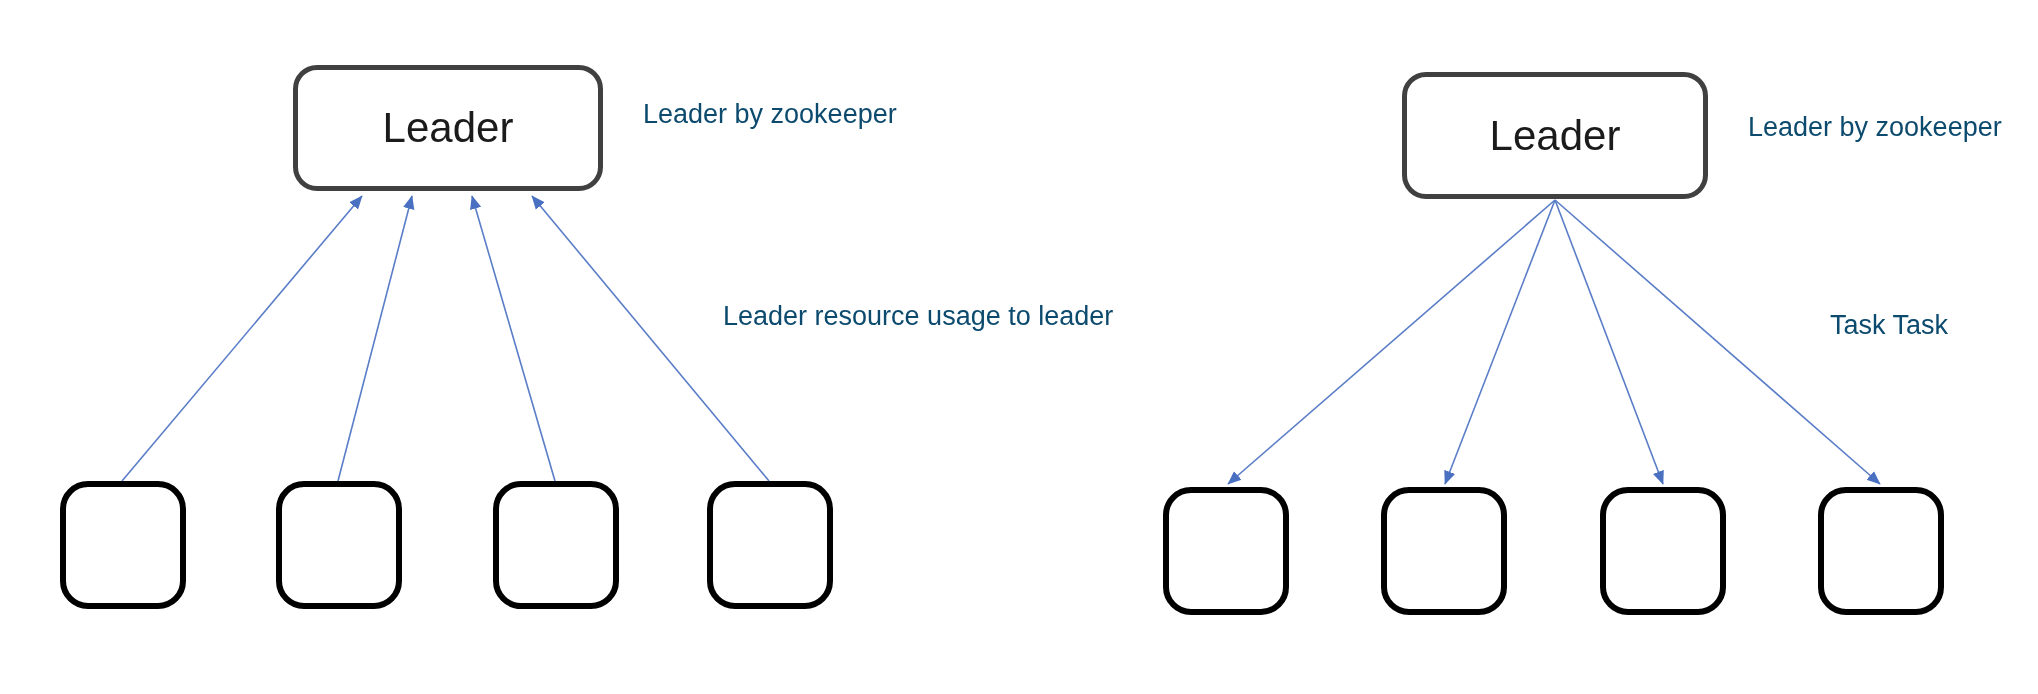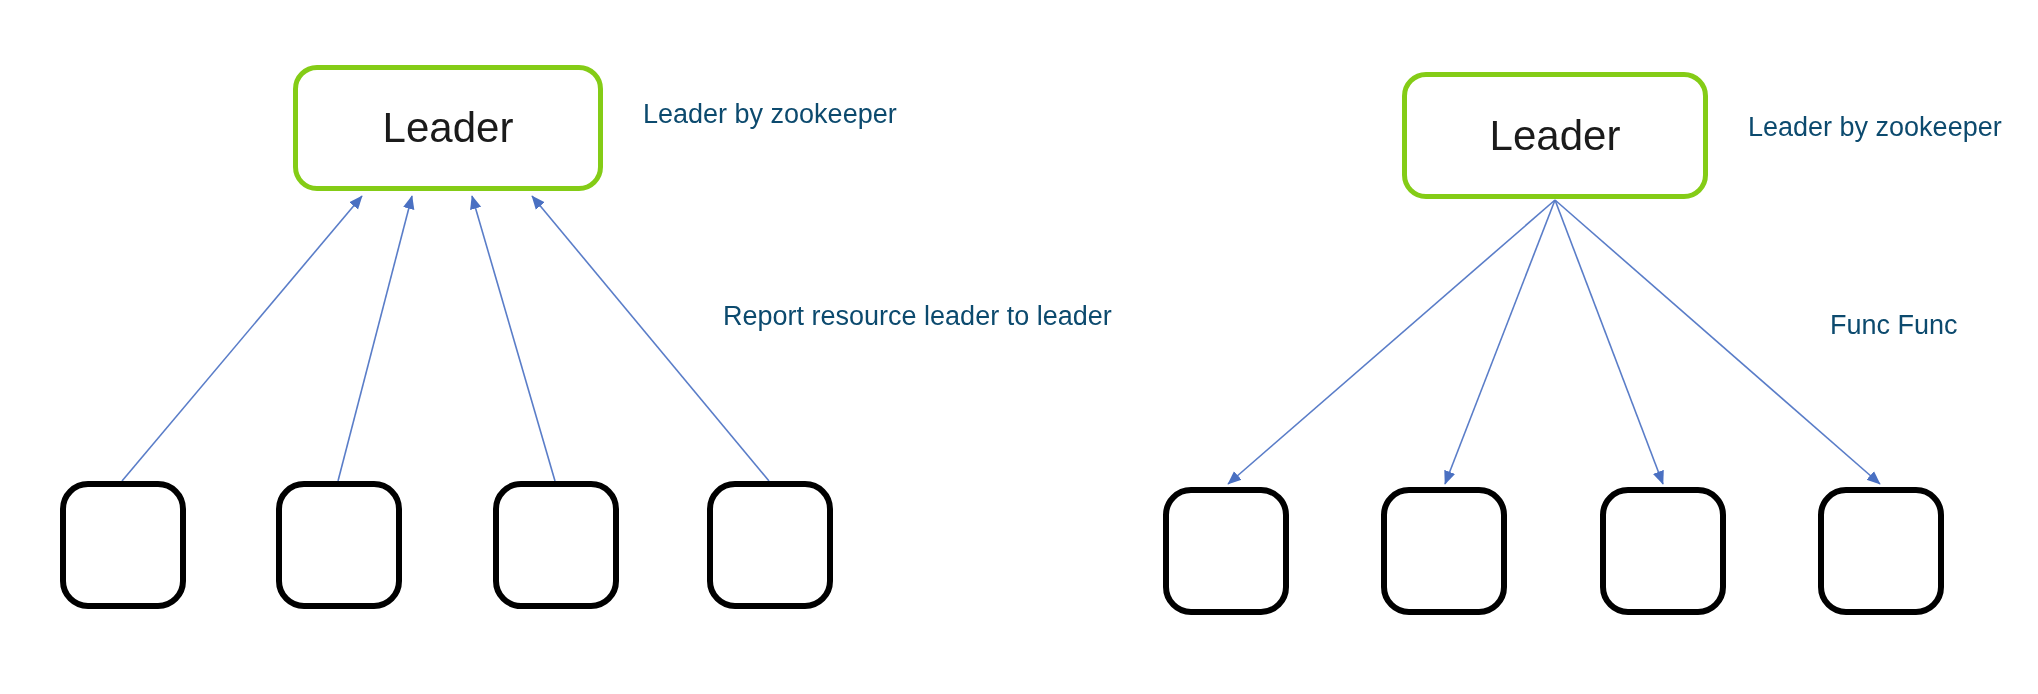--- a/index.html
+++ b/index.html
@@ -20,21 +20,21 @@
     position: absolute;
     left: 0;
     top: 0;
     width: 2038px;
     height: 694px;
     pointer-events: none;
   }
   .leader-box {
     position: absolute;
     box-sizing: border-box;
-    border: 5px solid #84cc16;
+    border: 5px solid #404040;
     border-radius: 24px;
     background: #ffffff;
     display: flex;
     align-items: center;
     justify-content: center;
     font-size: 42px;
     color: #1b1b1b;
   }
   .leader-box.left {
     left: 293px;
@@ -95,25 +95,25 @@
   <div class="leader-box left">
     <span>Leader</span>
   </div>
 
   <div class="leader-box right">
     <span>Leader</span>
   </div>
 
   <div class="caption left-leader">Leader by zookeeper</div>
 
-  <div class="caption left-flow">Report resource leader to leader</div>
+  <div class="caption left-flow">Leader resource usage to leader</div>
 
   <div class="caption right-leader">Leader by zookeeper</div>
 
-  <div class="caption right-flow">Func Func</div>
+  <div class="caption right-flow">Task Task</div>
 
   <div id="workers-left">
       <div class="worker-box" style="left: 60px; top: 481px; border-color: rgb(0, 0, 0);"></div>
       <div class="worker-box" style="left: 276px; top: 481px; border-color: rgb(0, 0, 0);"></div>
       <div class="worker-box" style="left: 493px; top: 481px; border-color: rgb(0, 0, 0);"></div>
       <div class="worker-box" style="left: 707px; top: 481px; border-color: rgb(0, 0, 0);"></div>
     </div>
   <div id="workers-right">
       <div class="worker-box" style="left: 1163px; top: 487px; border-color: rgb(0, 0, 0);"></div>
       <div class="worker-box" style="left: 1381px; top: 487px; border-color: rgb(0, 0, 0);"></div>

